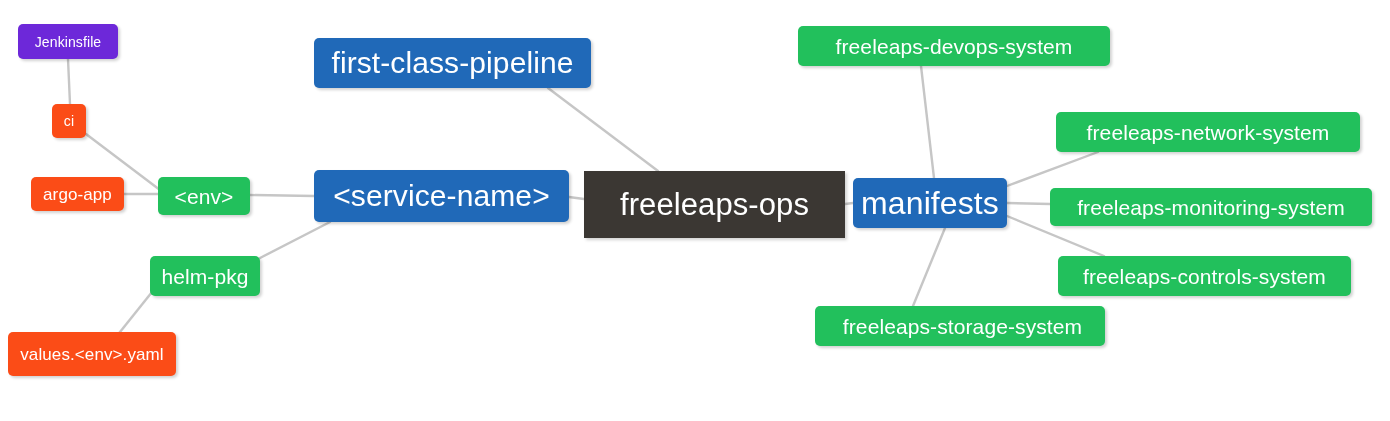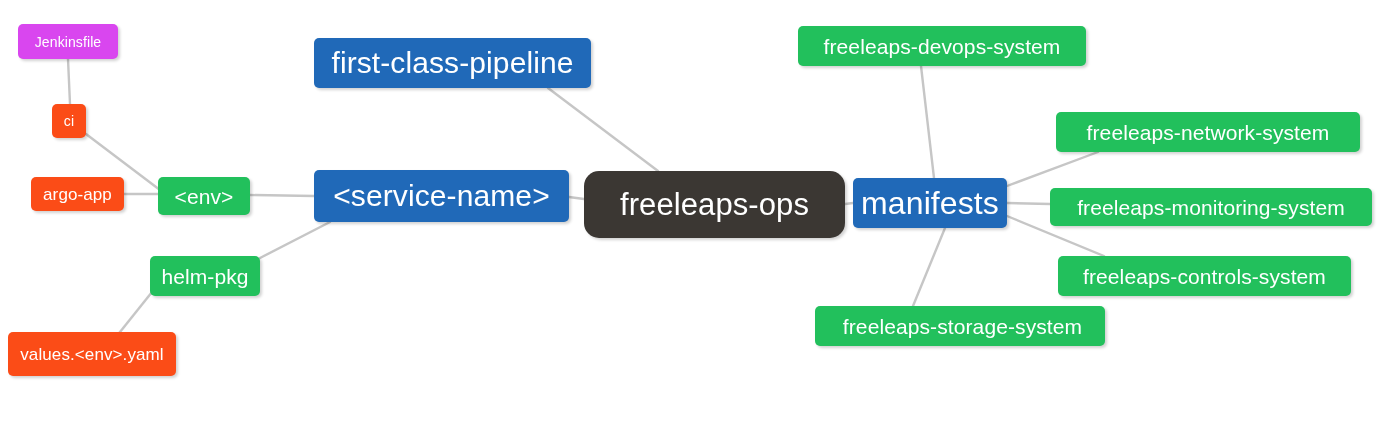--- a/index.html
+++ b/index.html
@@ -35,30 +35,30 @@
     color: #ffffff;
     white-space: nowrap;
     line-height: 1;
     box-shadow: 2px 2px 3px rgba(0,0,0,0.18);
     padding: 0 12px;
     letter-spacing: 0.1px;
   }
   .mm-node.root {
     background: #3b3733;
     font-size: 31px;
-    border-radius: 15px;
+    border-radius: 0;
   }
   .mm-node.blue {
     background: #2069b8;
   }
   .mm-node.green {
     background: #22c05c;
   }
   .mm-node.orange {
-    background: #d946ef;
+    background: #6d28d9;
   }
   .mm-node.red {
     background: #fb4c17;
   }
   .sz-xl { font-size: 30px; }
   .sz-lg { font-size: 32px; }
   .sz-md { font-size: 21px; }
   .sz-sm { font-size: 17px; }
   .sz-xs { font-size: 14px; }
 </style>
@@ -86,19 +86,19 @@
       <div class="mm-node orange sz-xs" style="left: 18px; top: 24px; width: 100px; height: 35px;">Jenkinsfile</div>
       <div class="mm-node red sz-xs" style="left: 52px; top: 104px; width: 34px; height: 34px;">ci</div>
       <div class="mm-node red sz-sm" style="left: 31px; top: 177px; width: 93px; height: 34px;">argo-app</div>
       <div class="mm-node green sz-md" style="left: 158px; top: 177px; width: 92px; height: 38px;">&lt;env&gt;</div>
       <div class="mm-node green sz-md" style="left: 150px; top: 256px; width: 110px; height: 40px;">helm-pkg</div>
       <div class="mm-node red sz-sm" style="left: 8px; top: 332px; width: 168px; height: 44px;">values.&lt;env&gt;.yaml</div>
       <div class="mm-node blue sz-xl" style="left: 314px; top: 38px; width: 277px; height: 50px;">first-class-pipeline</div>
       <div class="mm-node blue sz-xl" style="left: 314px; top: 170px; width: 255px; height: 52px;">&lt;service-name&gt;</div>
       <div class="mm-node root sz-xl" style="left: 584px; top: 171px; width: 261px; height: 67px;">freeleaps-ops</div>
       <div class="mm-node blue sz-lg" style="left: 853px; top: 178px; width: 154px; height: 50px;">manifests</div>
-      <div class="mm-node green sz-md" style="left: 798px; top: 26px; width: 288px; height: 40px;">freeleaps-devops-system</div>
+      <div class="mm-node green sz-md" style="left: 798px; top: 26px; width: 312px; height: 40px;">freeleaps-devops-system</div>
       <div class="mm-node green sz-md" style="left: 1056px; top: 112px; width: 304px; height: 40px;">freeleaps-network-system</div>
       <div class="mm-node green sz-md" style="left: 1050px; top: 188px; width: 322px; height: 38px;">freeleaps-monitoring-system</div>
       <div class="mm-node green sz-md" style="left: 1058px; top: 256px; width: 293px; height: 40px;">freeleaps-controls-system</div>
       <div class="mm-node green sz-md" style="left: 815px; top: 306px; width: 290px; height: 40px; padding-left: 17px;">freeleaps-storage-system</div>
     </div>
 </div>
 
 </body></html>

